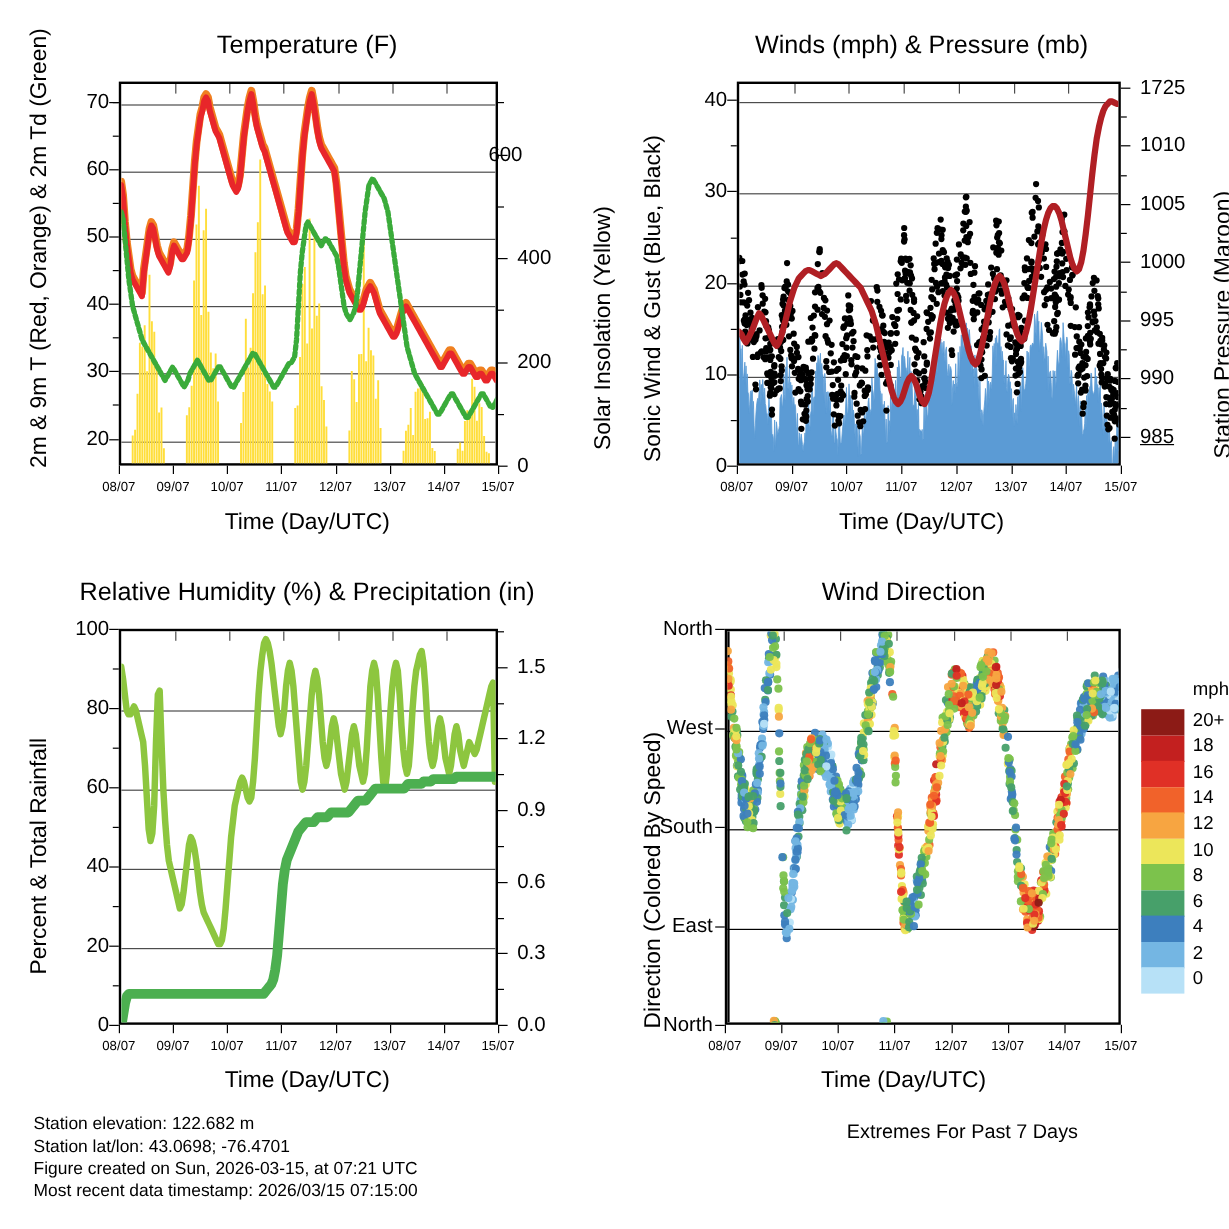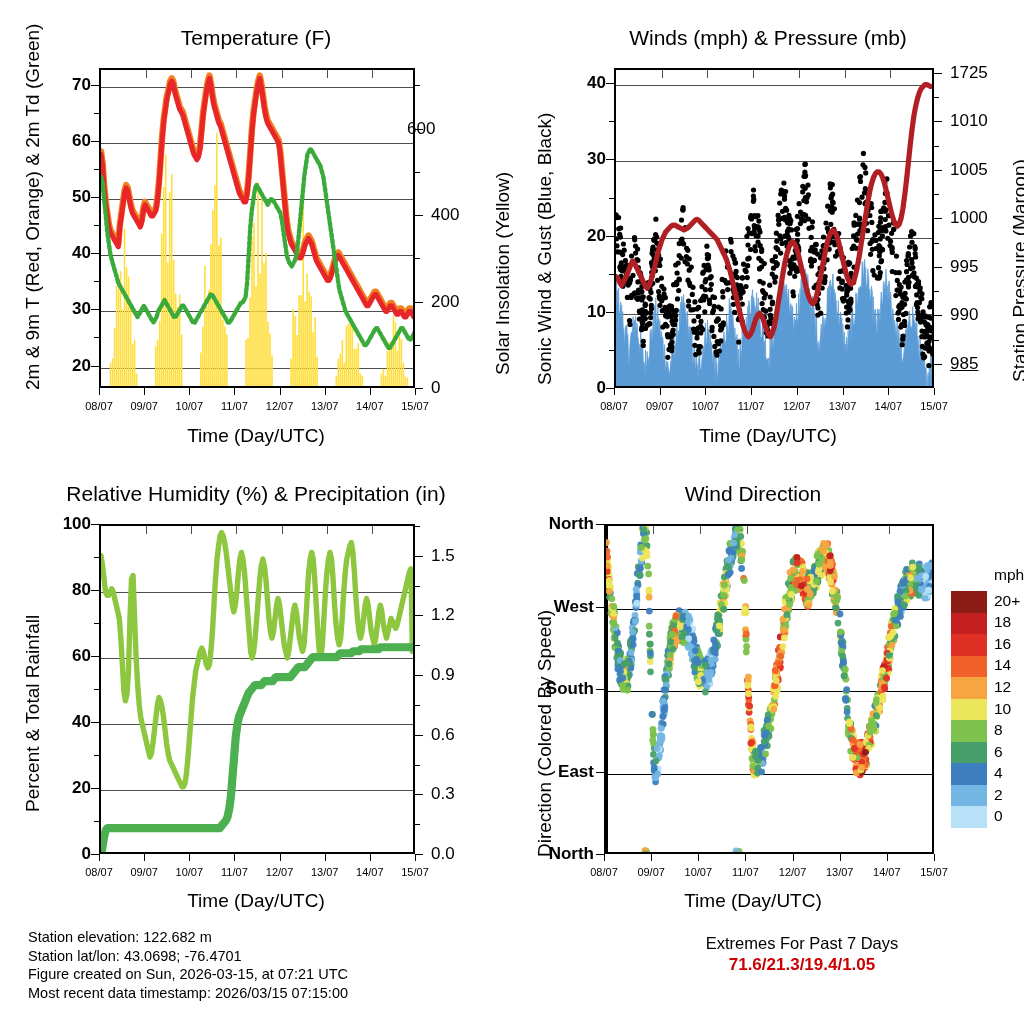--- a/index.html
+++ b/index.html
@@ -4,21 +4,21 @@
 <style>
   html,body{margin:0;padding:0;background:#fff;}
   body{width:1024px;height:1024px;position:relative;
        font-family:"Liberation Sans","DejaVu Sans",sans-serif;color:#000;
        overflow:hidden;}
   .panel{position:absolute;}
   .ttl{position:absolute;left:0;right:0;text-align:center;font-size:21px;}
   .plot{position:absolute;border:2px solid #000;box-sizing:border-box;overflow:hidden;background:#fff;}
   .gl{position:absolute;left:0;right:0;height:1px;background:#4d4d4d;}
   .vl{position:absolute;top:0;bottom:0;width:1px;background:#4d4d4d;}
-  .ytick{position:absolute;font-size:17px;text-align:right;white-space:nowrap;transform:translateY(-50%);font-weight:bold;}
+  .ytick{position:absolute;font-size:17px;text-align:right;white-space:nowrap;transform:translateY(-50%);}
   .ytickR{position:absolute;font-size:17px;text-align:left;white-space:nowrap;transform:translateY(-50%);}
   .tmk{position:absolute;width:1px;height:7px;background:#000;}
   .tmkR{position:absolute;width:8px;height:1px;background:#000;}
   .tmkL{position:absolute;width:8px;height:1px;background:#000;}
   .tmkS{position:absolute;width:5px;height:1px;background:#000;}
   .xtick{position:absolute;font-size:11px;transform:translateX(-50%);white-space:nowrap;}
   .xlab{position:absolute;left:0;right:0;text-align:center;font-size:19px;}
   .ylab{position:absolute;font-size:19px;white-space:nowrap;transform-origin:0 0;transform:rotate(-90deg);}
   .meta{position:absolute;font-size:14.5px;line-height:18.6px;white-space:nowrap;}
   .ext{position:absolute;text-align:center;font-size:16.5px;line-height:22px;}
@@ -2829,14 +2829,13 @@
 
 <div class="meta" style="left:28px;top:928px;">
   <div>Station elevation: 122.682 m</div>
   <div>Station lat/lon: 43.0698; -76.4701</div>
   <div>Figure created on Sun, 2026-03-15, at 07:21 UTC</div>
   <div>Most recent data timestamp: 2026/03/15 07:15:00</div>
 </div>
 
 <div class="ext" style="left:592px;top:932px;width:420px;">
   <div>Extremes For Past 7 Days</div>
-  <div class="extv">71.6/21.3/19.4/1.05</div>
 </div>
 
 </body></html>

